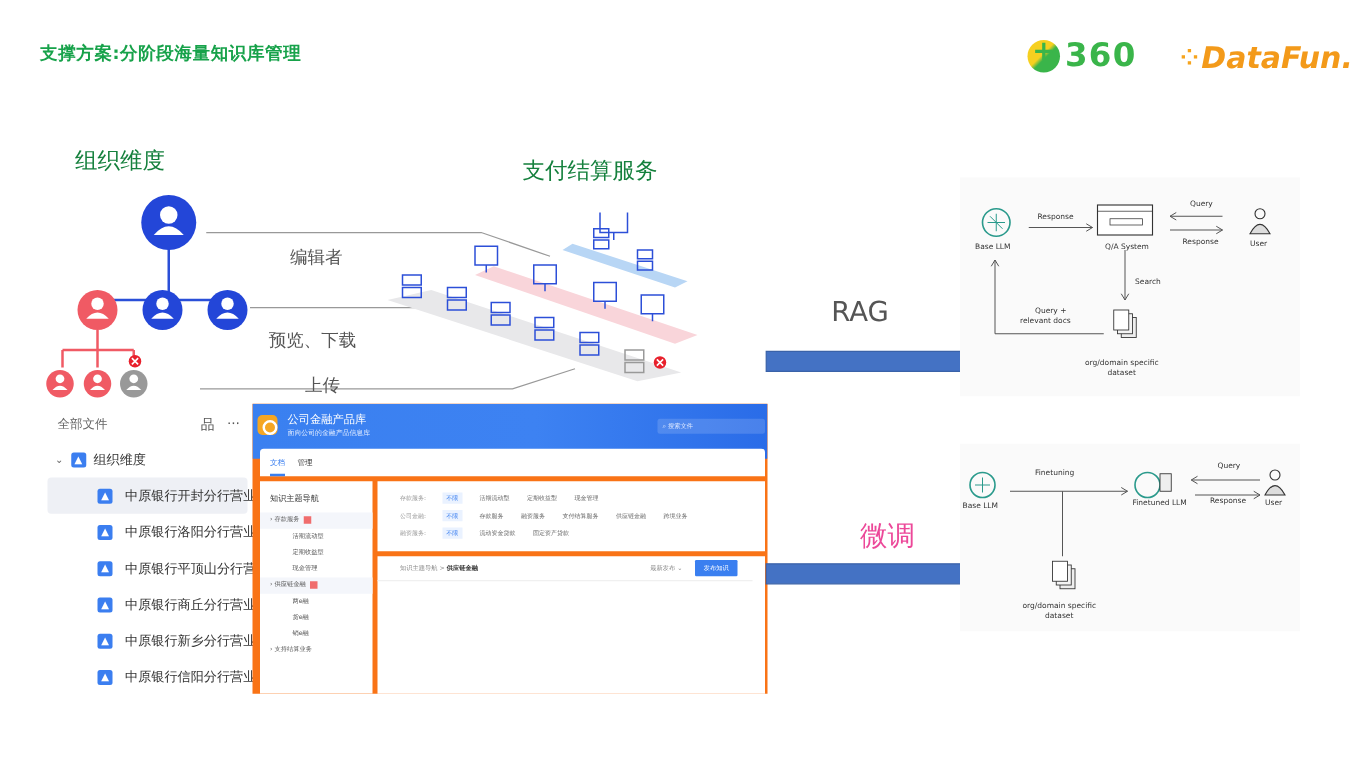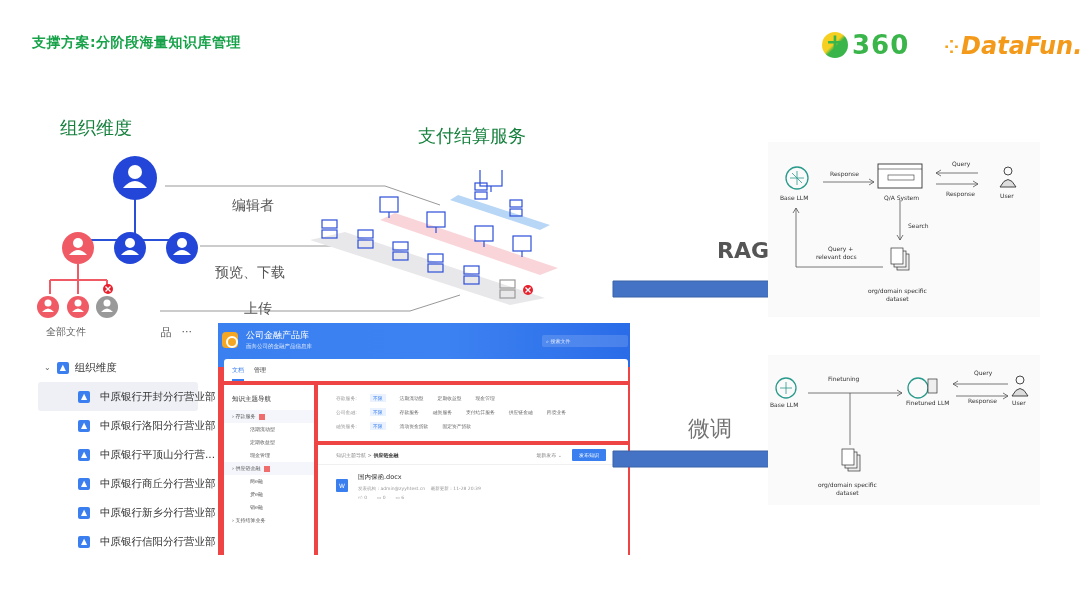--- a/index.html
+++ b/index.html
@@ -11,26 +11,26 @@
 .logo360 .ball{width:26px;height:26px;border-radius:50%;background:linear-gradient(135deg,#f6d020 0%,#f6d020 45%,#3ab54a 55%,#3ab54a 100%);position:relative}
 .logo360 .ball::after{content:"+";position:absolute;left:0;top:-3px;width:26px;text-align:center;color:#3ab54a;font-weight:bold;font-size:22px}
 .logo360 .num{font-family:"DejaVu Sans",sans-serif;font-size:26px;color:#3ab54a;letter-spacing:1px;font-weight:bold}
 .logoDF{left:944px;top:32px;display:flex;align-items:center;gap:2px}
 .logoDF .dots{font-size:18px;color:#f6a41d;font-weight:bold}
 .logoDF .txt{font-size:24px;font-style:italic;font-weight:bold;color:#f39a1a}
 .dim-label{font-size:18px;color:#15803d}
 .role-label{font-size:14px;color:#555}
 
 .sidebar{left:38px;top:325px;width:160px;height:230px;background:#fff}
-.sb-head{display:flex;justify-content:space-between;align-items:flex-start;height:28px;padding:0 6px 0 8px;font-size:10px;color:#666}
+.sb-head{display:flex;justify-content:space-between;align-items:center;height:28px;padding:0 6px 0 8px;font-size:10px;color:#666}
 .sb-item{display:flex;align-items:center;height:29px;font-size:10.5px;color:#333;padding-left:40px;gap:10px;white-space:nowrap}
 .sb-item.root{padding-left:6px;gap:6px}
 .sb-item.active{background:#eef0f5;border-radius:3px}
 .bank-icon{width:12px;height:12px;background:#3b7ef0;border-radius:2px;color:#fff;font-size:8px;line-height:12px;text-align:center;flex:none}
-.app{left:218px;top:323px;width:412px;height:232px;background:#ef4444;overflow:hidden}
+.app{left:202px;top:323px;width:412px;height:232px;background:#f97316;overflow:hidden}
 .app-top{height:44px;background:linear-gradient(90deg,#3a80f0 0%,#3d82f2 55%,#2a6ce8 100%);position:relative;padding:6px 0 0 6px}
 .app-logo{width:16px;height:16px;border-radius:4px;background:#f5a623;position:absolute;left:4px;top:9px}
 .app-logo::after{content:"";position:absolute;left:4px;top:4px;width:8px;height:8px;border-radius:50%;border:2px solid #fff}
 .app-name{position:absolute;left:28px;top:6px;color:#fff;font-size:9px}
 .app-sub{position:absolute;left:28px;top:20px;color:#e0ebff;font-size:5.5px}
 .app-search{position:absolute;right:2px;top:12px;width:86px;height:12px;background:rgba(255,255,255,0.15);border-radius:2px;color:#dfe9ff;font-size:5px;line-height:12px;padding-left:4px}
 .app-tabs{position:absolute;top:36px;left:6px;right:2px;height:22px;background:#fff;border-radius:3px 3px 0 0;display:flex;gap:10px;padding-left:8px;align-items:center;font-size:6px;color:#333}
 .app-tabs .t1{color:#3a7ff0;position:relative}
 .app-tabs .t1::after{content:"";position:absolute;left:0;right:0;bottom:-6px;height:1.5px;background:#3a7ff0}
 .nav{position:absolute;left:6px;top:62px;width:90px;height:170px;background:#fff}
@@ -48,21 +48,21 @@
 .list{position:absolute;left:100px;top:122px;width:310px;height:112px;background:#fff}
 .list-h{display:flex;align-items:center;height:20px;padding:0 12px 0 18px;font-size:5px;color:#888;border-bottom:1px solid #f0f0f0;margin:0 10px 0 0}
 .list-h .crumb b{color:#333}
 .list-h .sort{margin-left:auto;margin-right:10px}
 .pub-btn{background:#3a7ff0;color:#fff;font-size:5px;padding:3px 7px;border-radius:1px}
 .doc{position:relative;height:45px;padding-left:40px;padding-top:8px}
 .wicon{position:absolute;left:18px;top:14px;width:12px;height:13px;background:#3a7ff0;color:#fff;font-size:6px;text-align:center;line-height:13px;border-radius:1px}
 .doc-name{font-size:6.5px;color:#333}
 .doc-meta{font-size:4.5px;color:#999;margin-top:4px}
 .doc-stats{font-size:4.5px;color:#999;margin-top:4px;display:flex;gap:10px}
-.big-label{font-size:22px;color:#737373}
+.big-label{font-size:22px;color:#ec4899}
 
 .diag{background:#fafafa}
 .htxt{font-family:"DejaVu Sans",sans-serif;font-size:6px;color:#333}
 </style>
 </head>
 <body>
 
 <div class="abs title">支撑方案:分阶段海量知识库管理</div>
 <div class="abs logo360">
   <div class="ball"></div>
@@ -268,34 +268,24 @@
   <div class="list">
     <div class="list-h">
       <span class="crumb">
         <span>知识主题导航</span>
         <span>&gt;</span>
         <b>供应链金融</b>
       </span>
       <span class="sort">最新发布 ⌄</span>
       <span class="pub-btn">发布知识</span>
     </div>
-    <div class="doc">
-      <div class="wicon">W</div>
-      <div class="doc-name">国内保函.docx</div>
-      <div class="doc-meta"><span>发表机构：admin@zyyhtest.cn</span>&nbsp;&nbsp;&nbsp;&nbsp;<span>最新更新：11-28 20:39</span></div>
-      <div class="doc-stats">
-        <span>👍︎ <span>0</span></span>
-        <span>▭ <span>0</span></span>
-        <span>▭ <span>6</span></span>
-      </div>
-    </div>
-  </div>
-</div>
-
-<div class="abs big-label" style="left:717px;top:238px;font-weight:bold;color:#555">RAG</div>
+  </div>
+</div>
+
+<div class="abs big-label" style="left:665px;top:238px;font-weight:normal;color:#555">RAG</div>
 <svg class="abs" style="left:612px;top:270px" width="222" height="40">
   <polygon points="1,11 182,11 182,2 220,19 182,36 182,27 1,27" fill="#4472c4" stroke="#3a62a8" stroke-width="1"></polygon>
 </svg>
 
 <div class="abs big-label" style="left:688px;top:414px">微调</div>
 <svg class="abs" style="left:612px;top:440px" width="222" height="40">
   <polygon points="1,11 182,11 182,2 220,19 182,36 182,27 1,27" fill="#4472c4" stroke="#3a62a8" stroke-width="1"></polygon>
 </svg>
 
 <div class="abs diag" style="left:768px;top:142px;width:272px;height:175px">

